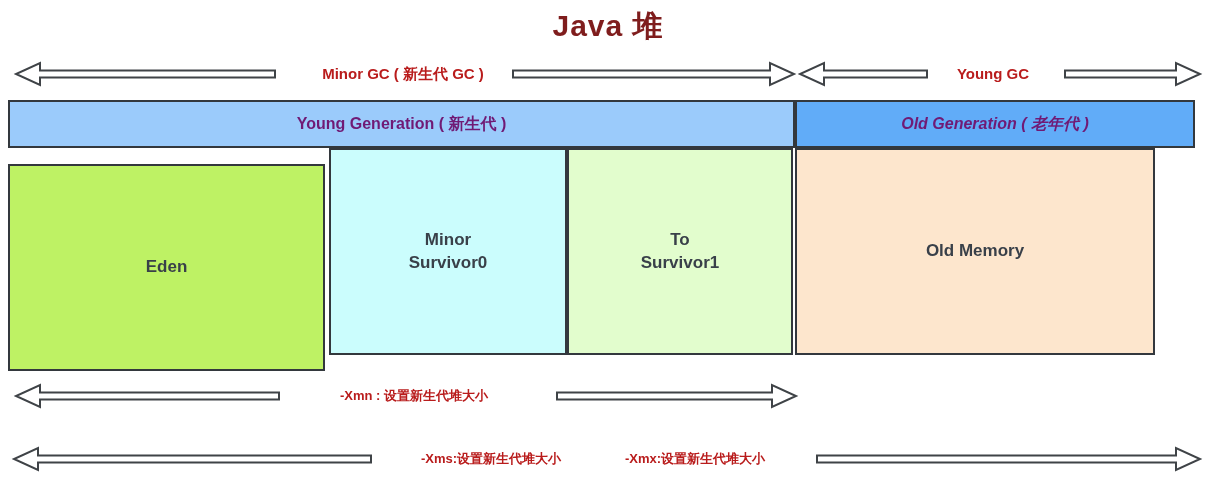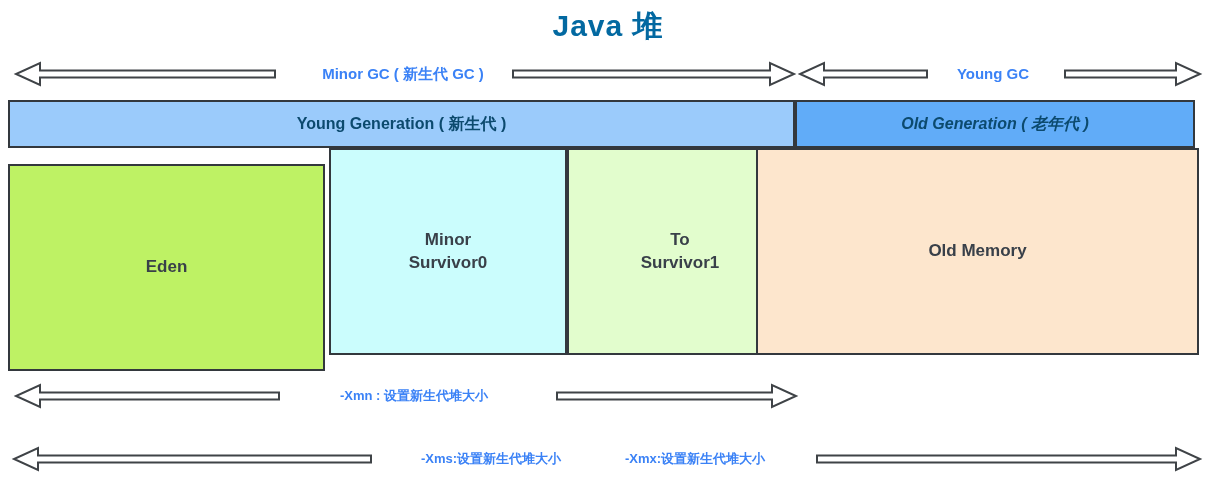--- a/index.html
+++ b/index.html
@@ -3,32 +3,32 @@
 <meta charset="utf-8">
 <style>
   html,body{margin:0;padding:0;background:#ffffff;}
   body{
     width:1216px;height:490px;position:relative;overflow:hidden;
     font-family:"Liberation Sans","DejaVu Sans",sans-serif;
     color:#3a3e44;
   }
   .abs{position:absolute;}
   .lbl{
-    font-weight:bold;color:#3b82f6;text-align:center;
+    font-weight:bold;color:#b91c1c;text-align:center;
     white-space:nowrap;
   }
   #page-title{
     left:0;top:6px;width:1216px;text-align:center;
-    font-size:30px;font-weight:bold;color:#0369a1;letter-spacing:1px;
+    font-size:30px;font-weight:bold;color:#7f1d1d;letter-spacing:1px;
   }
   .gc-label{font-size:15px;line-height:26px;}
   .band{
     box-sizing:border-box;border:2px solid #33383d;
     display:flex;align-items:center;justify-content:center;
-    font-weight:bold;font-size:16px;color:#0c4a6e;
+    font-weight:bold;font-size:16px;color:#701a75;
   }
   .cell{
     box-sizing:border-box;border:2px solid #33383d;
     display:flex;align-items:center;justify-content:center;
     font-weight:bold;font-size:17px;color:#394049;
     text-align:center;white-space:pre-line;line-height:1.35;
   }
   .param-label{font-size:13px;line-height:26px;}
   svg.arrow{display:block;overflow:visible;}
 </style>
@@ -64,21 +64,21 @@
   <span>Eden</span>
 </div>
 <div class="abs cell" style="left: 329px; top: 148px; width: 238px; height: 207px; background: rgb(203, 253, 253);">
   <span>Minor
 Survivor0</span>
 </div>
 <div class="abs cell" style="left: 567px; top: 148px; width: 226px; height: 207px; background: rgb(226, 253, 205); align-items: center;">
   <span>To
 Survivor1</span>
 </div>
-<div class="abs cell" style="left: 756px; top: 148px; width: 443px; height: 207px; background: rgb(253, 230, 205);">
+<div class="abs cell" style="left: 795px; top: 148px; width: 360px; height: 207px; background: rgb(253, 230, 205);">
   <span>Old Memory</span>
 </div>
 
 <svg class="arrow abs" style="left:14px;top:383px" width="266" height="26" viewBox="0 0 266 26">
     <polygon points="265,9.5 26,9.5 26,2 2,13 26,24 26,16.5 265,16.5" fill="#ffffff" stroke="#3f4347" stroke-width="2" stroke-linejoin="miter"></polygon>
   </svg>
 <div class="abs lbl param-label" style="left:300px;top:383px;width:228px">-Xmn : 设置新生代堆大小</div>
 <svg class="arrow abs" style="left:556px;top:383px" width="242" height="26" viewBox="0 0 242 26">
     <polygon points="1,9.5 216,9.5 216,2 240,13 216,24 216,16.5 1,16.5" fill="#ffffff" stroke="#3f4347" stroke-width="2" stroke-linejoin="miter"></polygon>
   </svg>

